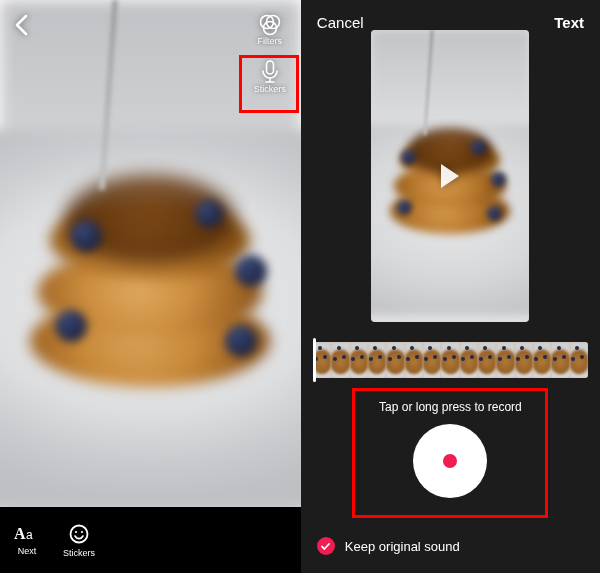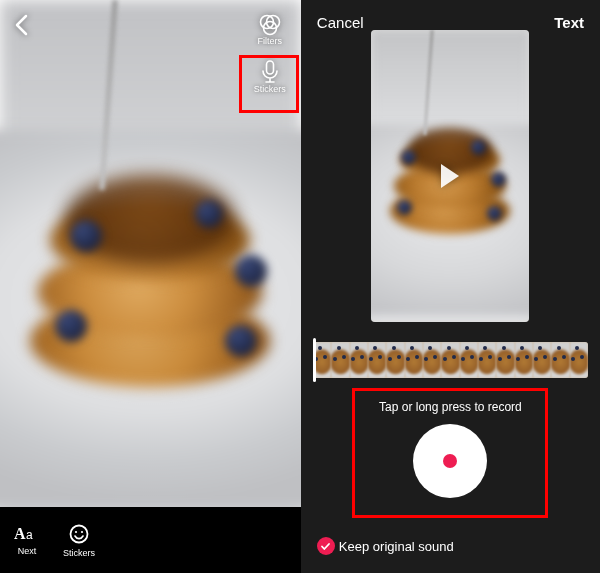--- a/index.html
+++ b/index.html
@@ -76,21 +76,21 @@
     background:#222b4a;box-shadow:5px 9px 0 #222b4a,-4px 11px 0 #222b4a;}
 
   .rec-area{position:absolute;top:392px;left:50%;transform:translateX(-50%);
     width:184px;height:118px;display:flex;flex-direction:column;align-items:center;}
   .hi-rec{top:388px;left:50%;transform:translateX(-50%);width:190px;height:124px;}
   .rec-hint{color:#fff;font-size:12px;margin:8px 0 10px;}
   .rec-btn{width:74px;height:74px;border-radius:50%;background:#fff;
     display:flex;align-items:center;justify-content:center;}
   .rec-dot{width:14px;height:14px;border-radius:50%;background:#ee1d52;}
 
-  .keep-row{position:absolute;bottom:18px;left:16px;display:flex;align-items:center;gap:4px;color:#fff;font-size:13px;}
+  .keep-row{position:absolute;bottom:18px;left:16px;display:flex;align-items:center;gap:10px;color:#fff;font-size:13px;}
   .check{width:18px;height:18px;border-radius:50%;background:#ee1d52;
     display:flex;align-items:center;justify-content:center;}
 
   
   .mini .m-wall{position:absolute;inset:0;background:linear-gradient(#c3c4c6 0%,#dadbdd 30%,#e2e3e5 100%);filter:blur(5px);}
   .mini .m-plate{position:absolute;left:-25px;right:-25px;top:95px;height:190px;
     background:radial-gradient(ellipse 160px 110px at 50% 45%,#e8e9eb 0%,#d7d8da 60%,#c4c5c8 100%);filter:blur(4px);}
   .mini .mp{position:absolute;left:50%;border-radius:50%;filter:blur(4px);
     background:radial-gradient(circle at 45% 40%,#d59a4e 0%,#b97a2e 45%,#8d5616 80%);}
   .mini .mp1{width:120px;height:46px;top:158px;transform:translateX(-50%);}

